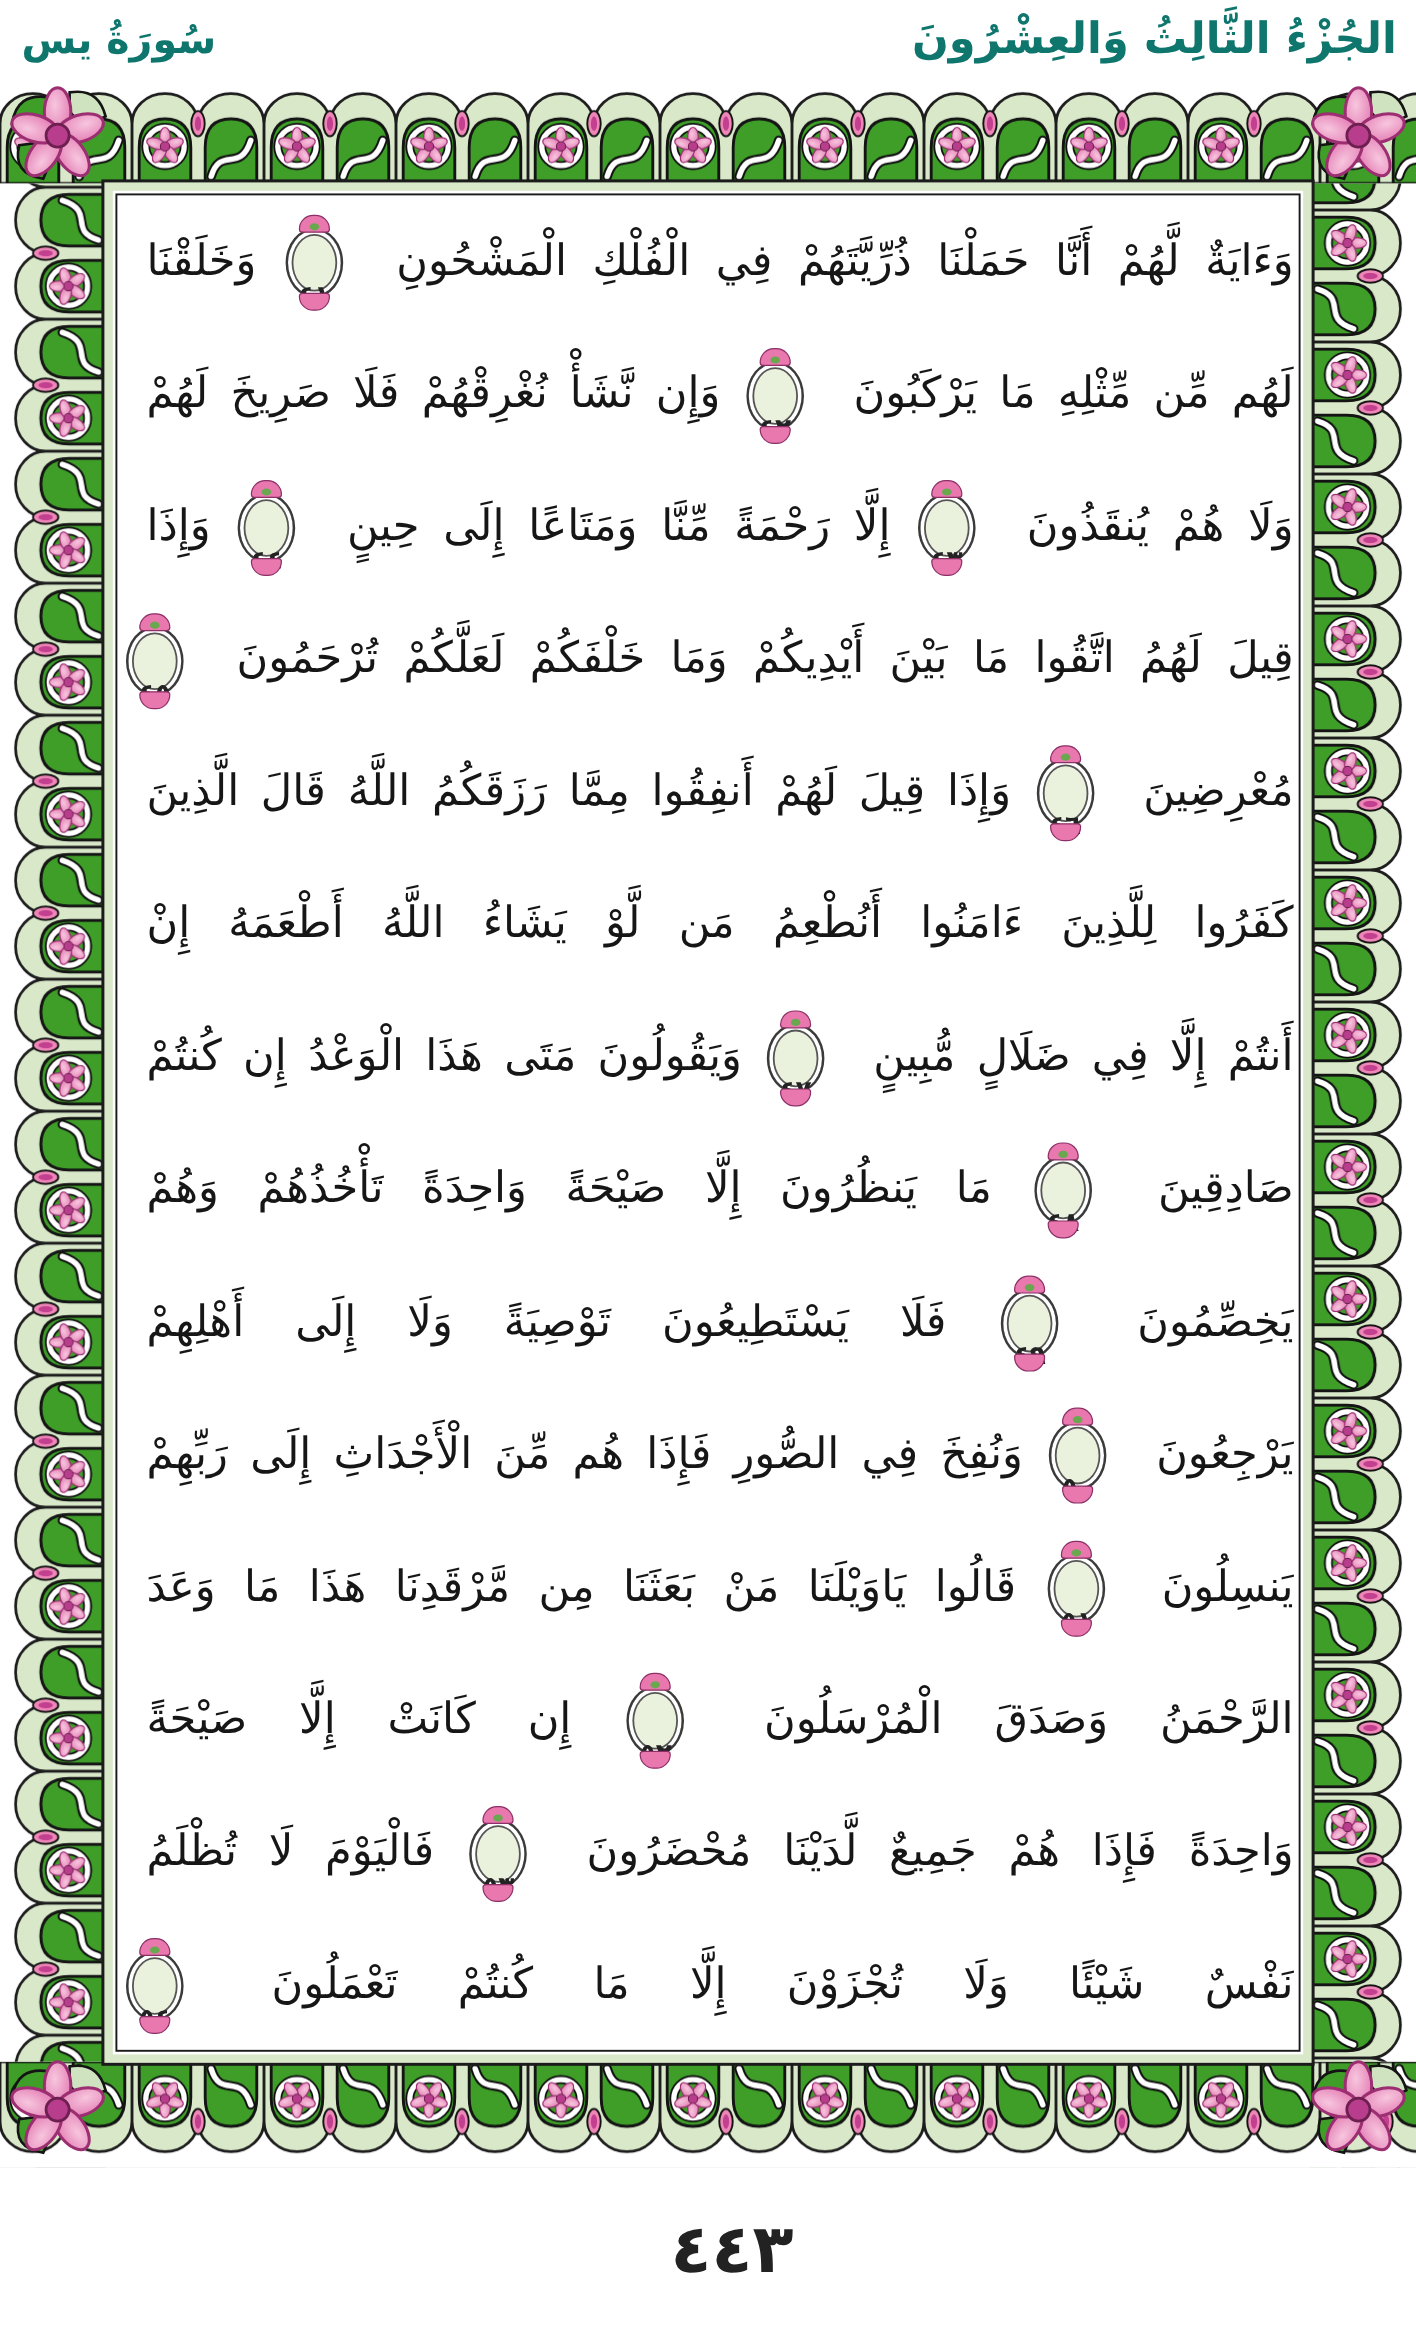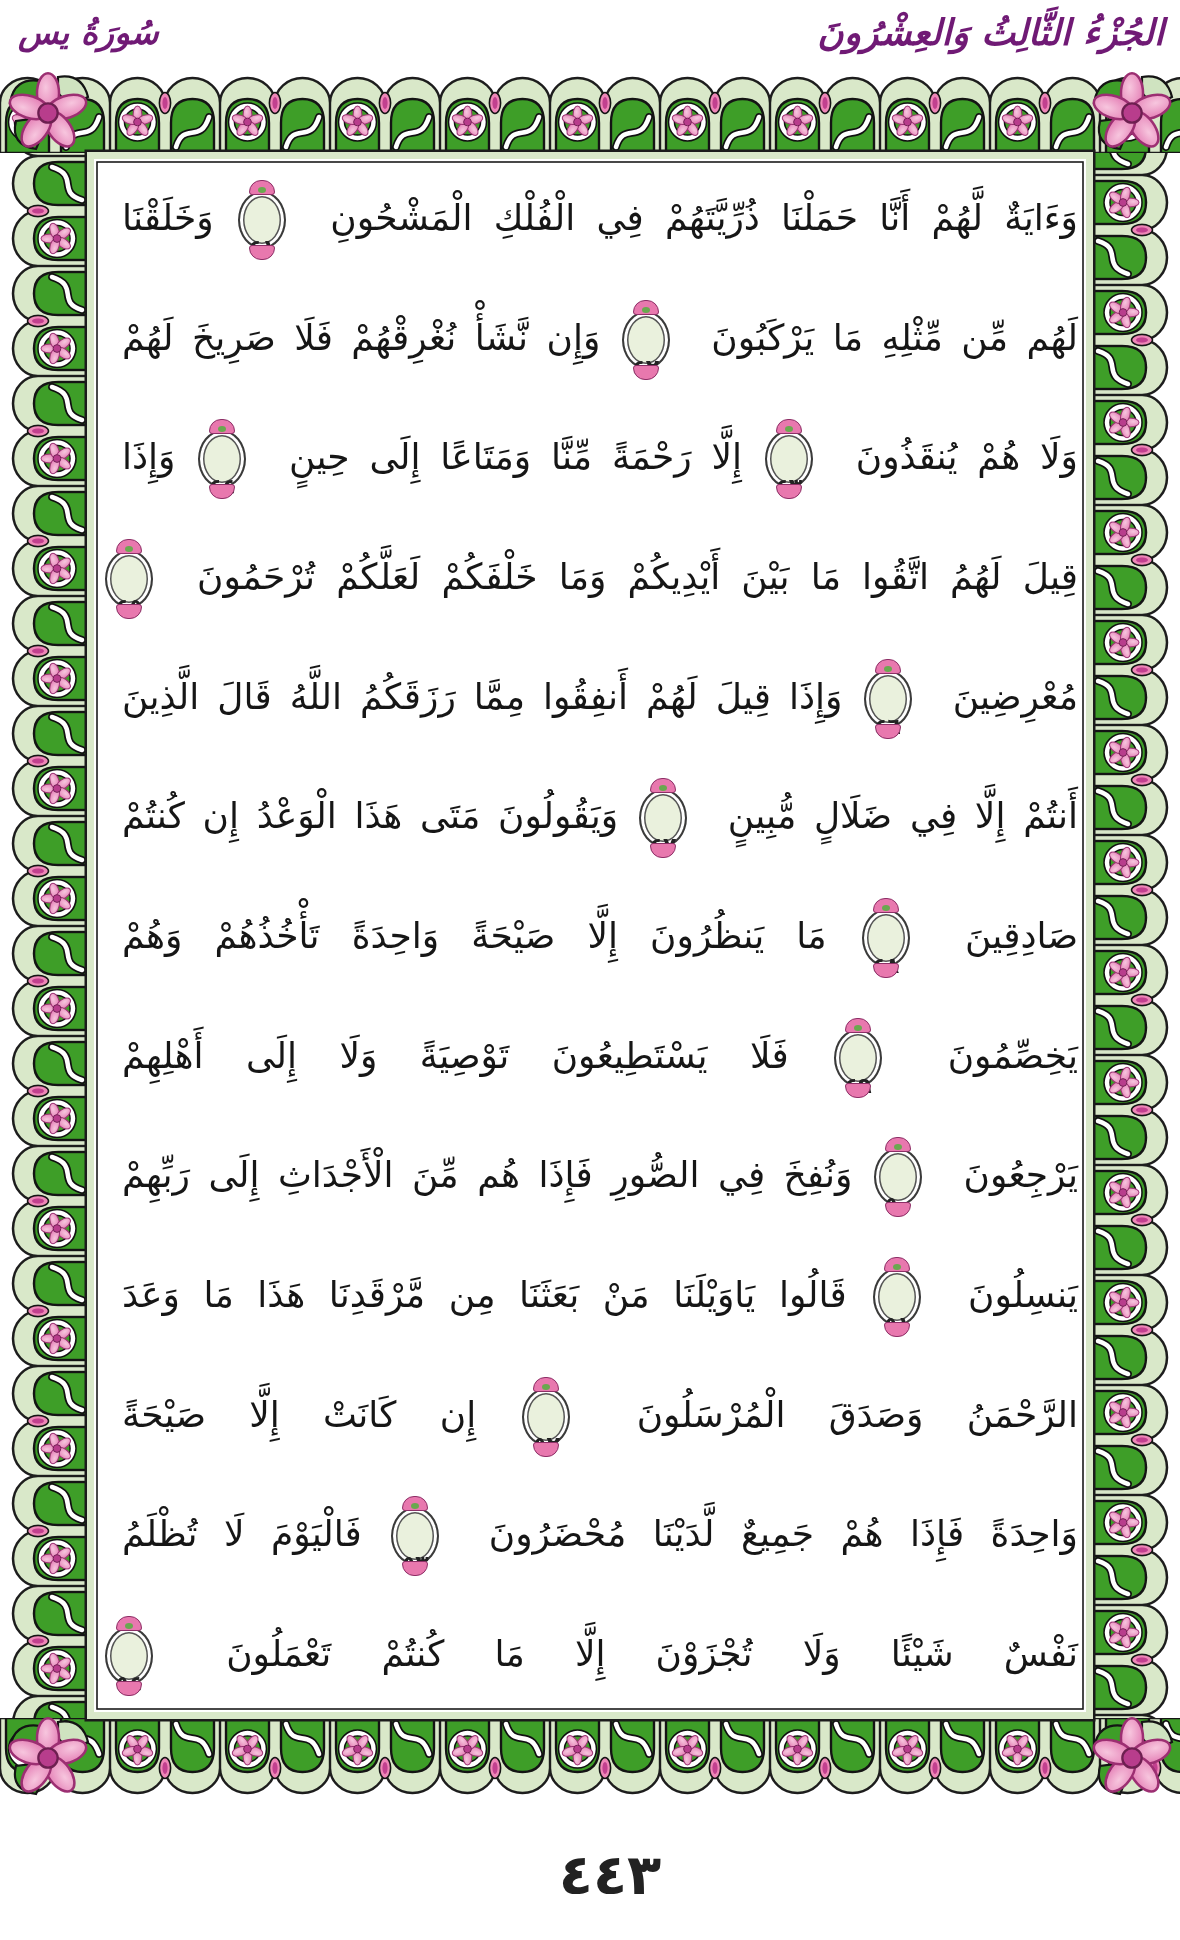--- a/index.html
+++ b/index.html
@@ -1,21 +1,21 @@
 <!DOCTYPE html>
 <html lang="ar" dir="rtl"><head>
 <meta charset="utf-8">
 <style>
   html,body{margin:0;padding:0;background:#ffffff;}
   body{width:1180px;height:1940px;position:relative;overflow:hidden;
        font-family:"DejaVu Sans",sans-serif;color:#1a1a1a;}
 
   
   .hdr{position:absolute;top:0;height:64px;display:flex;align-items:center;
-       font-weight:bold;color:#701a75;font-style:italic;}
+       font-weight:bold;color:#0f766e;}
   .hdr.surah{left:18px;font-size:33px;}
   .hdr.juz{right:16px;font-size:36px;}
 
   
   .frame-svg{position:absolute;left:0;top:65px;width:1180px;height:1741px;}
 
   
   .text-block{position:absolute;left:102px;top:168px;width:976px;height:1538px;
               display:flex;flex-direction:column;justify-content:space-between;}
   .qline{direction:rtl;height:102px;line-height:100px;white-space:nowrap;
@@ -119,20 +119,21 @@
   <rect x="90.5" y="90.5" width="999" height="1560" fill="none" stroke="#d9e8c9" stroke-width="7"></rect>
   <rect x="97" y="97" width="986" height="1547" fill="none" stroke="#1b1b1b" stroke-width="1.6"></rect>
 </svg>
 
 <div class="text-block">
     <div class="qline"><span class="qtext">وَءَايَةٌ لَّهُمْ أَنَّا حَمَلْنَا ذُرِّيَّتَهُمْ فِي الْفُلْكِ الْمَشْحُونِ</span> <span class="vmark"><span class="vnum">٤١</span><span class="vleaf"></span></span> <span class="qtext">وَخَلَقْنَا</span> </div>
     <div class="qline"><span class="qtext">لَهُم مِّن مِّثْلِهِ مَا يَرْكَبُونَ</span> <span class="vmark"><span class="vnum">٤٢</span><span class="vleaf"></span></span> <span class="qtext">وَإِن نَّشَأْ نُغْرِقْهُمْ فَلَا صَرِيخَ لَهُمْ</span> </div>
     <div class="qline"><span class="qtext">وَلَا هُمْ يُنقَذُونَ</span> <span class="vmark"><span class="vnum">٤٣</span><span class="vleaf"></span></span> <span class="qtext">إِلَّا رَحْمَةً مِّنَّا وَمَتَاعًا إِلَى حِينٍ</span> <span class="vmark"><span class="vnum">٤٤</span><span class="vleaf"></span></span> <span class="qtext">وَإِذَا</span> </div>
     <div class="qline"><span class="qtext">قِيلَ لَهُمُ اتَّقُوا مَا بَيْنَ أَيْدِيكُمْ وَمَا خَلْفَكُمْ لَعَلَّكُمْ تُرْحَمُونَ</span> <span class="vmark"><span class="vnum">٤٥</span><span class="vleaf"></span></span> </div>
     <div class="qline"><span class="qtext">مُعْرِضِينَ</span> <span class="vmark"><span class="vnum">٤٦</span><span class="vleaf"></span></span> <span class="qtext">وَإِذَا قِيلَ لَهُمْ أَنفِقُوا مِمَّا رَزَقَكُمُ اللَّهُ قَالَ الَّذِينَ</span> </div>
+    <div class="qline"><span class="qtext">كَفَرُوا لِلَّذِينَ ءَامَنُوا أَنُطْعِمُ مَن لَّوْ يَشَاءُ اللَّهُ أَطْعَمَهُ إِنْ</span> </div>
     <div class="qline"><span class="qtext">أَنتُمْ إِلَّا فِي ضَلَالٍ مُّبِينٍ</span> <span class="vmark"><span class="vnum">٤٧</span><span class="vleaf"></span></span> <span class="qtext">وَيَقُولُونَ مَتَى هَذَا الْوَعْدُ إِن كُنتُمْ</span> </div>
     <div class="qline"><span class="qtext">صَادِقِينَ</span> <span class="vmark"><span class="vnum">٤٨</span><span class="vleaf"></span></span> <span class="qtext">مَا يَنظُرُونَ إِلَّا صَيْحَةً وَاحِدَةً تَأْخُذُهُمْ وَهُمْ</span> </div>
     <div class="qline"><span class="qtext">يَخِصِّمُونَ</span> <span class="vmark"><span class="vnum">٤٩</span><span class="vleaf"></span></span> <span class="qtext">فَلَا يَسْتَطِيعُونَ تَوْصِيَةً وَلَا إِلَى أَهْلِهِمْ</span> </div>
     <div class="qline"><span class="qtext">يَرْجِعُونَ</span> <span class="vmark"><span class="vnum">٥٠</span><span class="vleaf"></span></span> <span class="qtext">وَنُفِخَ فِي الصُّورِ فَإِذَا هُم مِّنَ الْأَجْدَاثِ إِلَى رَبِّهِمْ</span> </div>
     <div class="qline"><span class="qtext">يَنسِلُونَ</span> <span class="vmark"><span class="vnum">٥١</span><span class="vleaf"></span></span> <span class="qtext">قَالُوا يَاوَيْلَنَا مَنْ بَعَثَنَا مِن مَّرْقَدِنَا هَذَا مَا وَعَدَ</span> </div>
     <div class="qline"><span class="qtext">الرَّحْمَنُ وَصَدَقَ الْمُرْسَلُونَ</span> <span class="vmark"><span class="vnum">٥٢</span><span class="vleaf"></span></span> <span class="qtext">إِن كَانَتْ إِلَّا صَيْحَةً</span> </div>
     <div class="qline"><span class="qtext">وَاحِدَةً فَإِذَا هُمْ جَمِيعٌ لَّدَيْنَا مُحْضَرُونَ</span> <span class="vmark"><span class="vnum">٥٣</span><span class="vleaf"></span></span> <span class="qtext">فَالْيَوْمَ لَا تُظْلَمُ</span> </div>
     <div class="qline"><span class="qtext">نَفْسٌ شَيْئًا وَلَا تُجْزَوْنَ إِلَّا مَا كُنتُمْ تَعْمَلُونَ</span> <span class="vmark"><span class="vnum">٥٤</span><span class="vleaf"></span></span> </div>
   </div>
 

